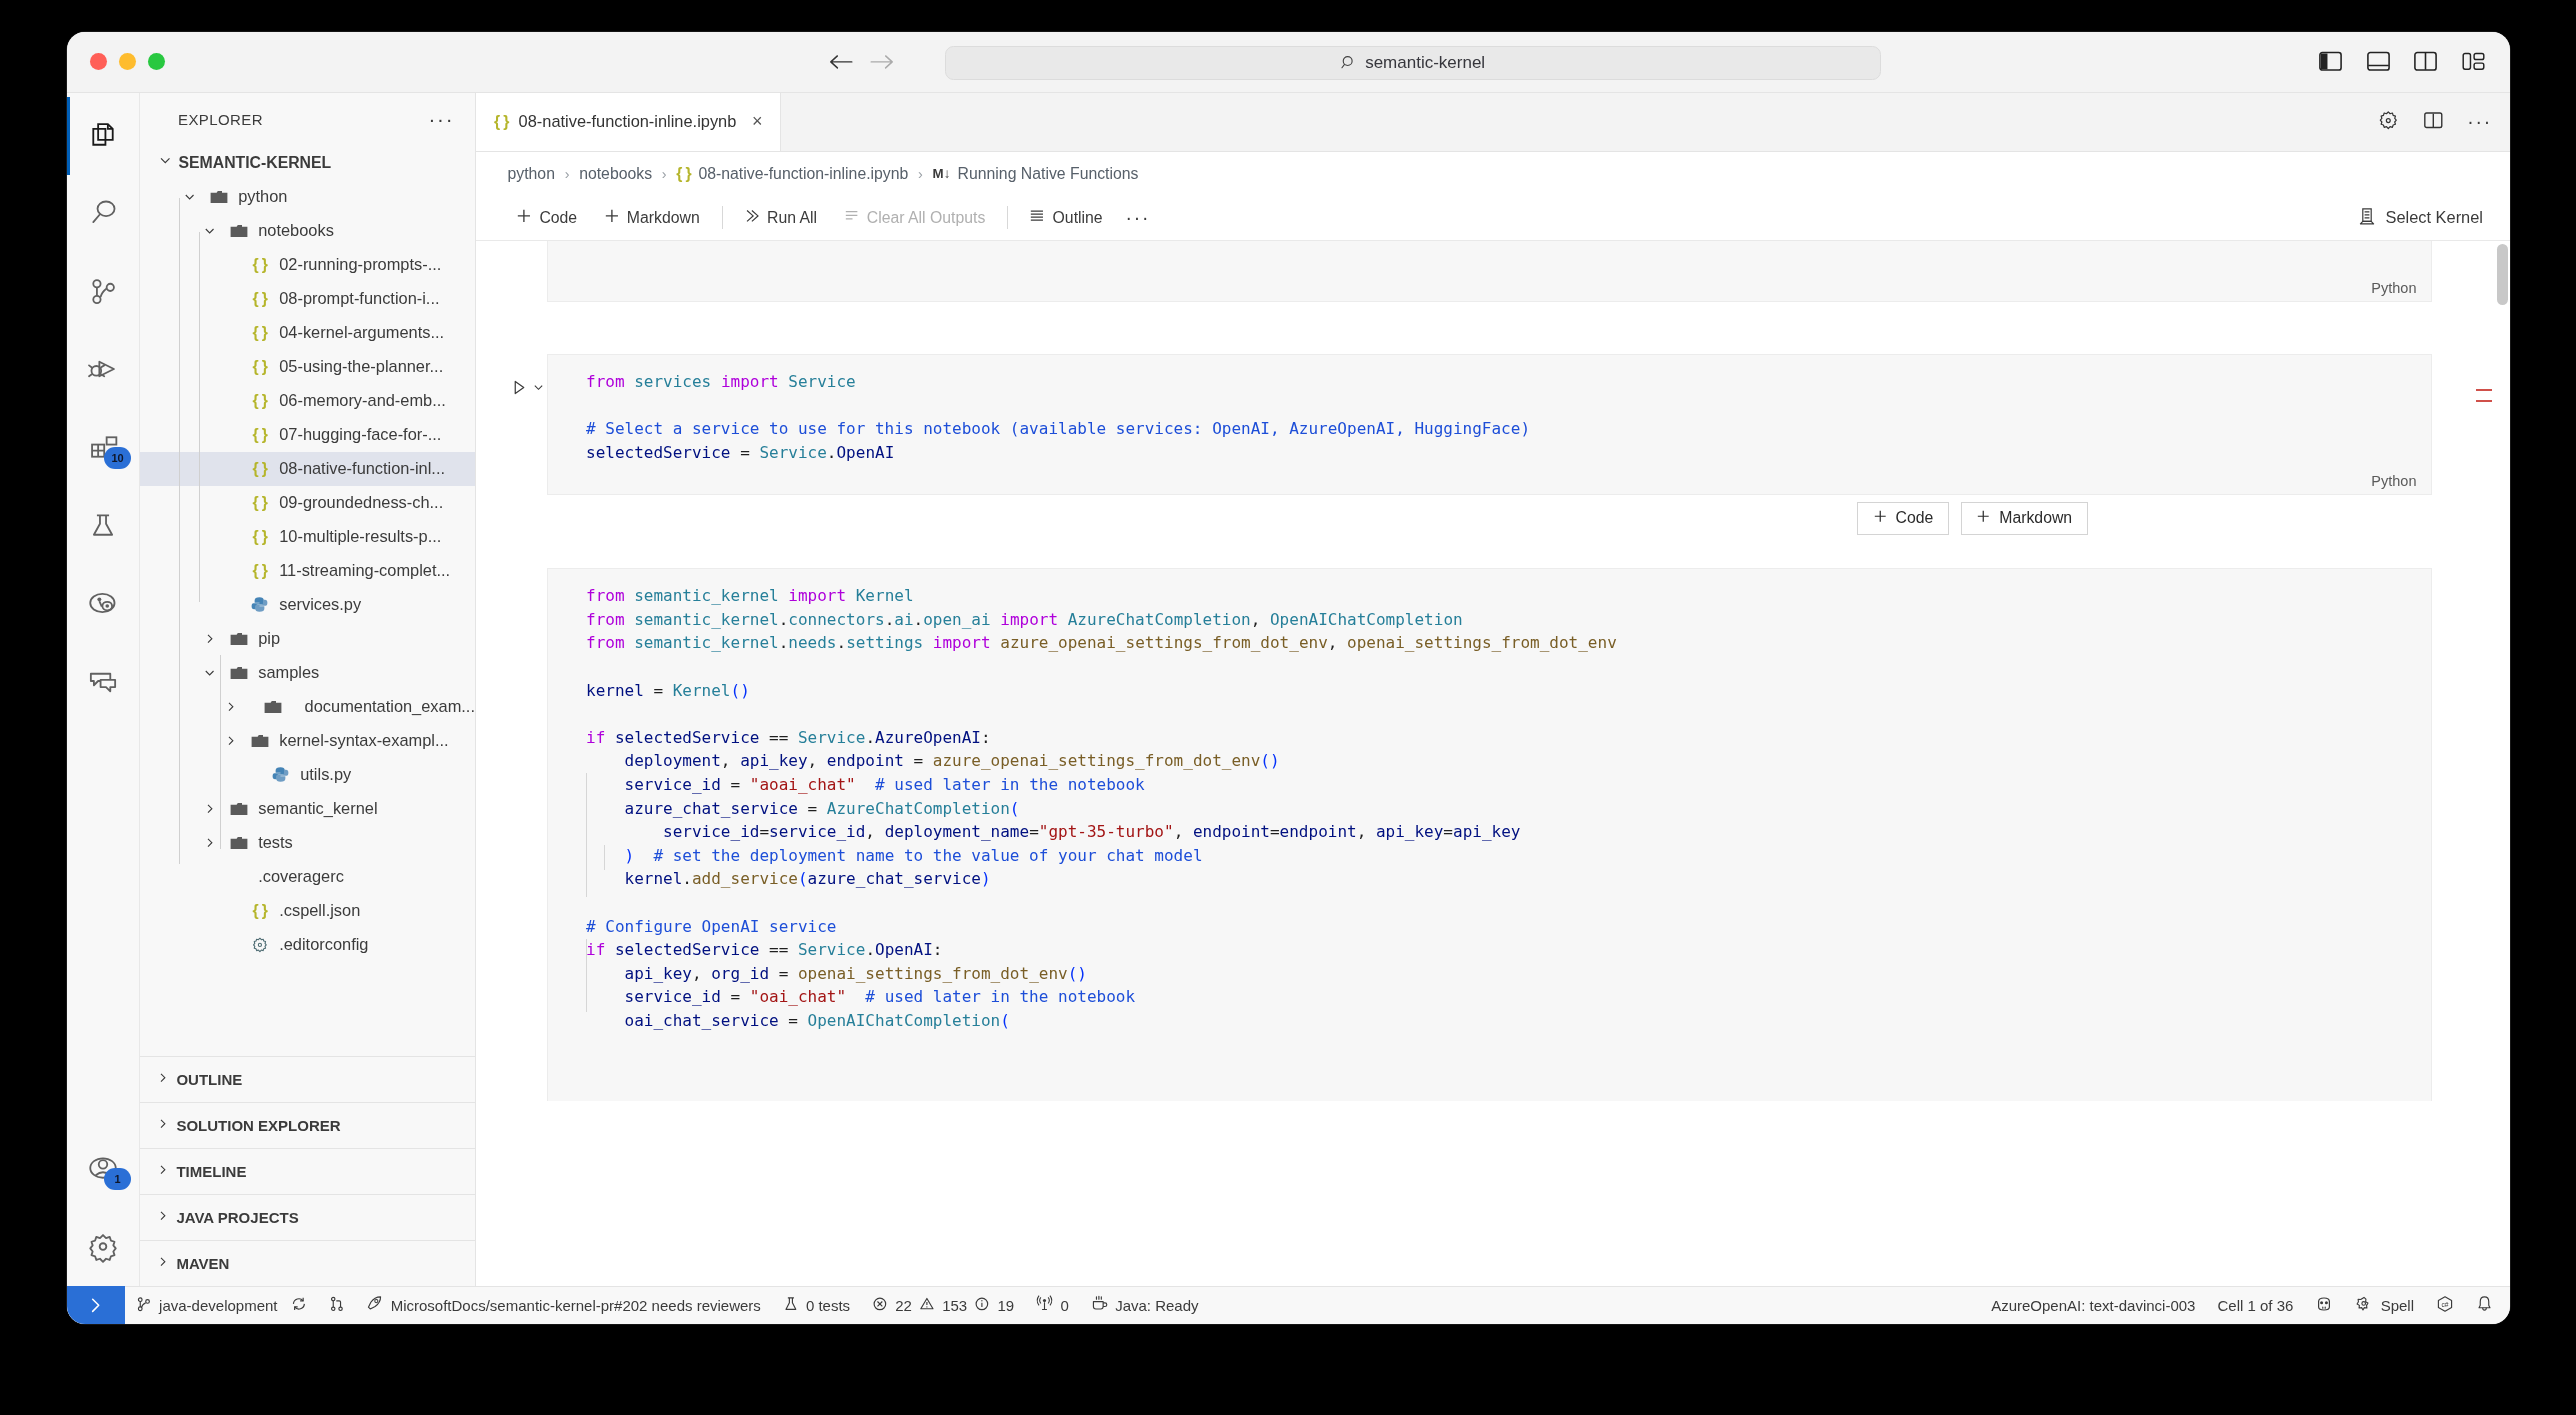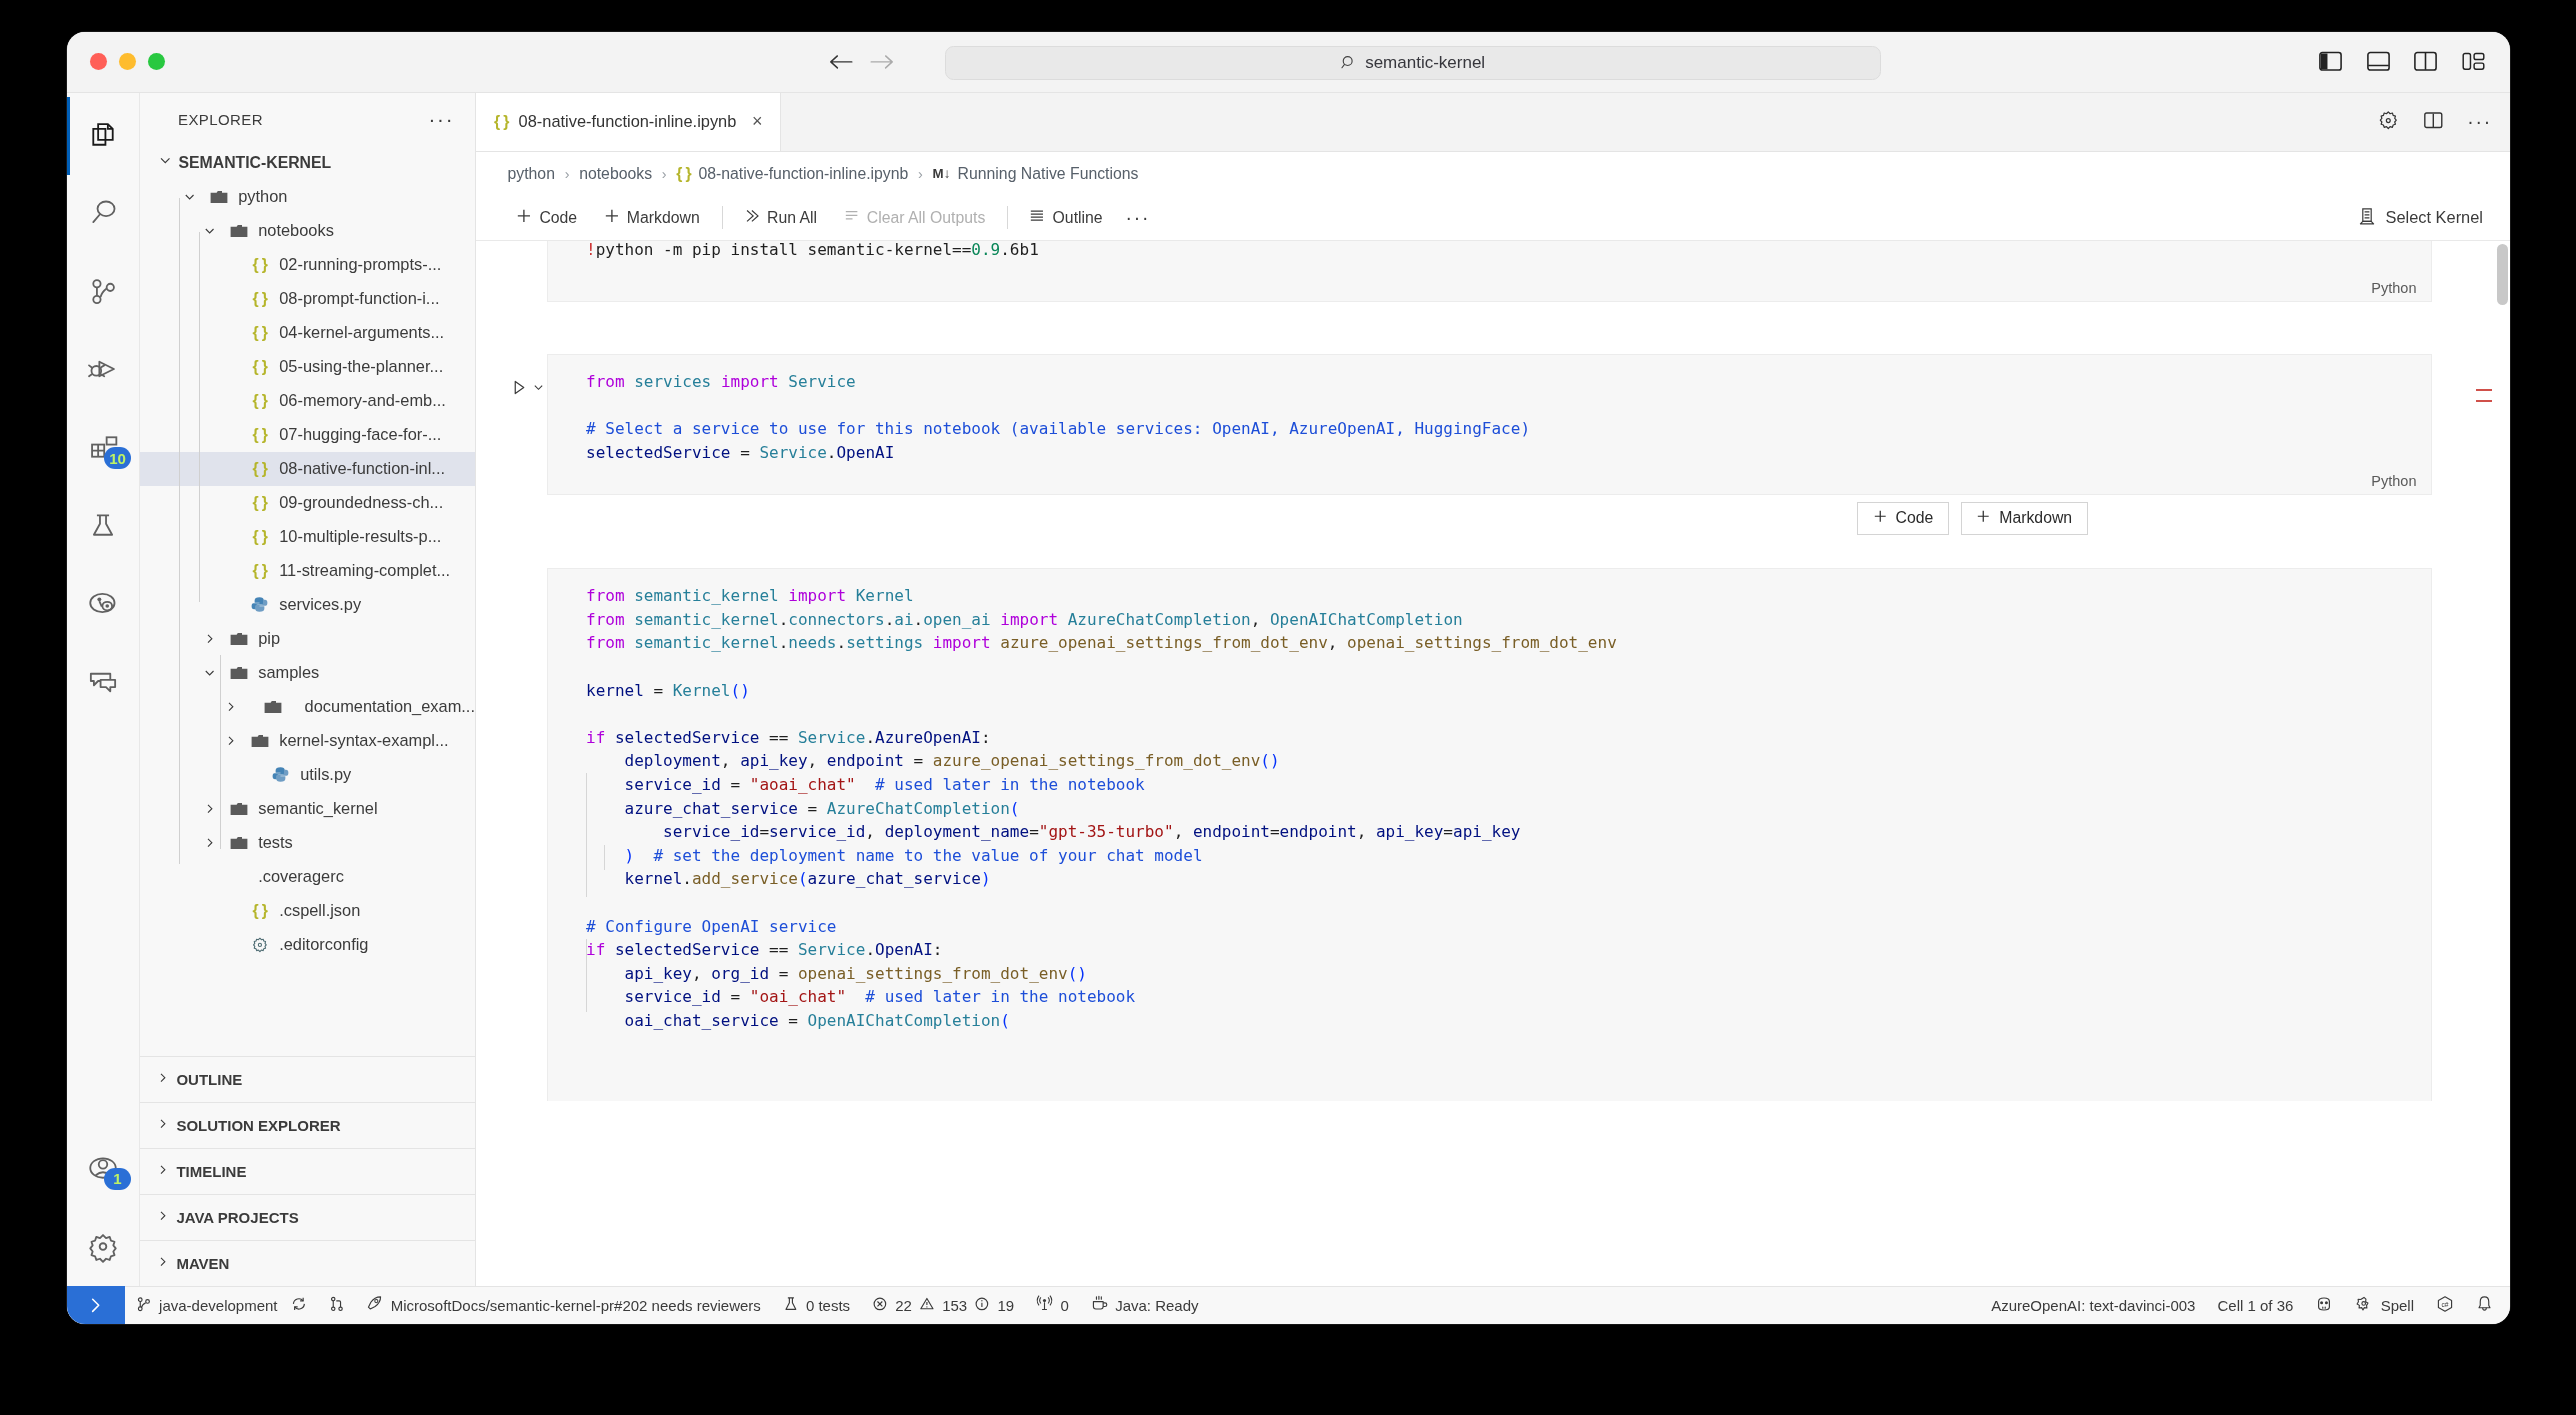--- a/index.html
+++ b/index.html
@@ -78,23 +78,23 @@
   .act.active { color: #1a1a1a; }
   .act.active::before {
     content: ""; position: absolute; left: 0; top: 0; bottom: 0;
     width: 3.6px; background: #005fb8;
   }
   .act .badge {
     position: absolute;
     right: 8.5px; bottom: 18px;
     min-width: 27px; height: 22px;
     padding: 0 4.8px;
-    background: #2a6fd6; color: #bef264;
+    background: #2a6fd6; color: #0f172a;
     border-radius: 11px;
-    font-size: 15px; font-weight: 600;
+    font-size: 11px; font-weight: 600;
     display: flex; align-items: center; justify-content: center;
   }
   .act-spacer { flex: 1; }
 
   
   .sidebar {
     width: 336px; flex: 0 0 336px;
     background: #f8f8f8;
     border-right: 0.6px solid #e4e4e4;
     display: flex; flex-direction: column;
@@ -777,21 +777,20 @@
                 </svg>
           </span>
           <span>Select Kernel</span>
         </div>
       </div>
 
       <div class="canvas">
 
         <div class="cell" style="top:-24px;">
           <div class="cell-input" style="margin-left:71px; margin-right:78px; height:85px;">
-            <pre class="code" id="code-1" style="padding-top:20.6px;"><span class="excl">!</span><span class="op">python -m pip install semantic-kernel==</span><span class="num">0.9</span><span class="op">.6b1</span></pre>
             <span class="cell-lang">Python</span>
           </div>
         </div>
 
         <div class="cell" style="top:113px;">
           <div class="runcell" style="left:35px; top:25.4px;">
             <svg width="17" height="17" viewBox="0 0 28 28">
                   <path d="M7 4 L21 14 L7 24 Z" fill="none" stroke="#3b3b3b" stroke-width="2" stroke-linejoin="round"></path>
                 </svg>
             <svg width="11" height="11" viewBox="0 0 18 18">

